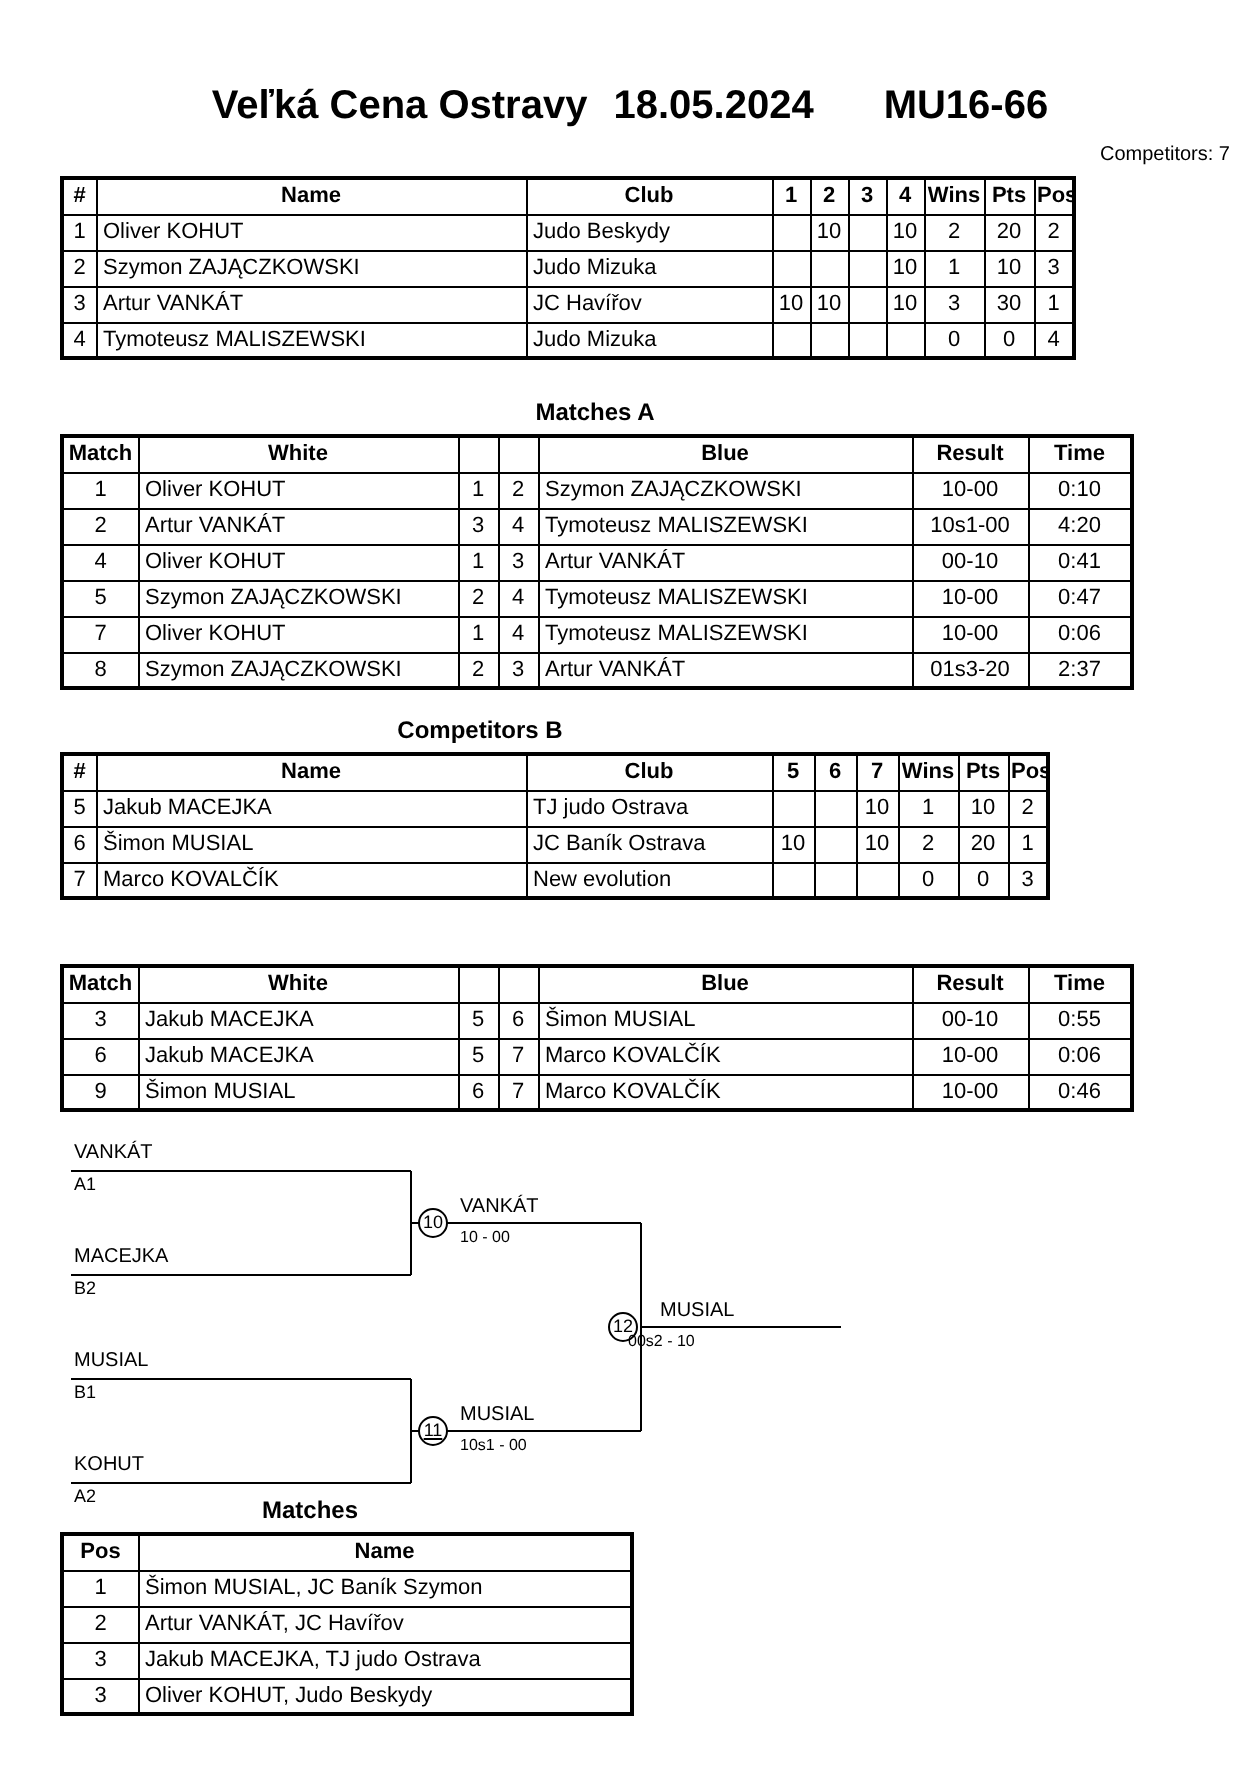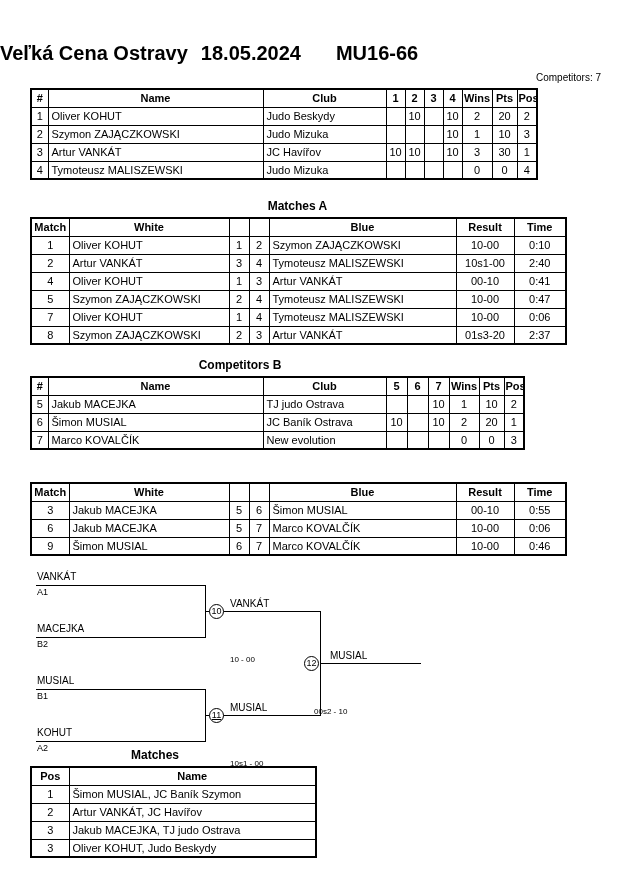--- a/index.html
+++ b/index.html
@@ -1,41 +1,41 @@
 <!DOCTYPE html>
 <html><head>
 <meta charset="utf-8">
 <style>
   * { margin:0; padding:0; box-sizing:border-box; }
   html, body { background:#ffffff; }
   body { font-family:"Liberation Sans", sans-serif; color:#000; }
   .page { position:relative; width:630px; height:891px; background:#fff; overflow:hidden; }
 
   .title { position:absolute; top:42px; left:0; width:100%; display:flex;
-           justify-content:flex-start; align-items:baseline; gap:13px;
+           justify-content:center; align-items:baseline; gap:13px;
            font-size:20px; font-weight:bold; }
   .title .cat { margin-left:22px; }
 
-  .count { position:absolute; top:72px; right:29px; font-size:10px;text-align:right; }
+  .count { position:absolute; top:72px; right:15px; font-size:10px;text-align:right; }
 
   .sec-h { position:absolute; font-size:12px; font-weight:bold; text-align:center; }
 
   table.tbl { position:absolute; border-collapse:collapse; table-layout:fixed;
               border:2px solid #000; font-size:11px; background:#fff; }
   .tbl th, .tbl td { border:1px solid #000; height:18px; padding:0 3px;
                      overflow:hidden; white-space:nowrap; vertical-align:middle; }
   .tbl th { font-weight:bold; text-align:center; padding:0 1px; }
   .tbl td.c { text-align:center; padding:0 1px; }
   .tbl td.l { text-align:left; }
 
   .bracket { position:absolute; left:0; top:565px; width:503px; height:195px;padding-left:22px; }
   .bracket svg { position:absolute; left:0; top:0; }
   .b-label { position:absolute; font-size:10px; white-space:nowrap; }
   .b-code  { position:absolute; font-size:9px;  white-space:nowrap; }
-  .b-score { position:absolute; font-size:8px;  white-space:nowrap;margin-top:41px; }
+  .b-score { position:absolute; font-size:8px;  white-space:nowrap; }
   .b-node  { position:absolute; width:15px; height:15px; border:1px solid #000;
              border-radius:50%; background:#fff; font-size:9px; line-height:13px;
              text-align:center; }
 </style>
 </head>
 <body>
 
 <div class="page">
 
   <div class="title">
@@ -162,21 +162,21 @@
           <td class="c">0:10</td>
         </tr>
 
         <tr>
           <td class="c">2</td>
           <td class="l">Artur VANKÁT</td>
           <td class="c">3</td>
           <td class="c">4</td>
           <td class="l">Tymoteusz MALISZEWSKI</td>
           <td class="c">10s1-00</td>
-          <td class="c">2:40</td>
+          <td class="c">4:20</td>
         </tr>
 
         <tr>
           <td class="c">4</td>
           <td class="l">Oliver KOHUT</td>
           <td class="c">1</td>
           <td class="c">3</td>
           <td class="l">Artur VANKÁT</td>
           <td class="c">00-10</td>
           <td class="c">0:41</td>

